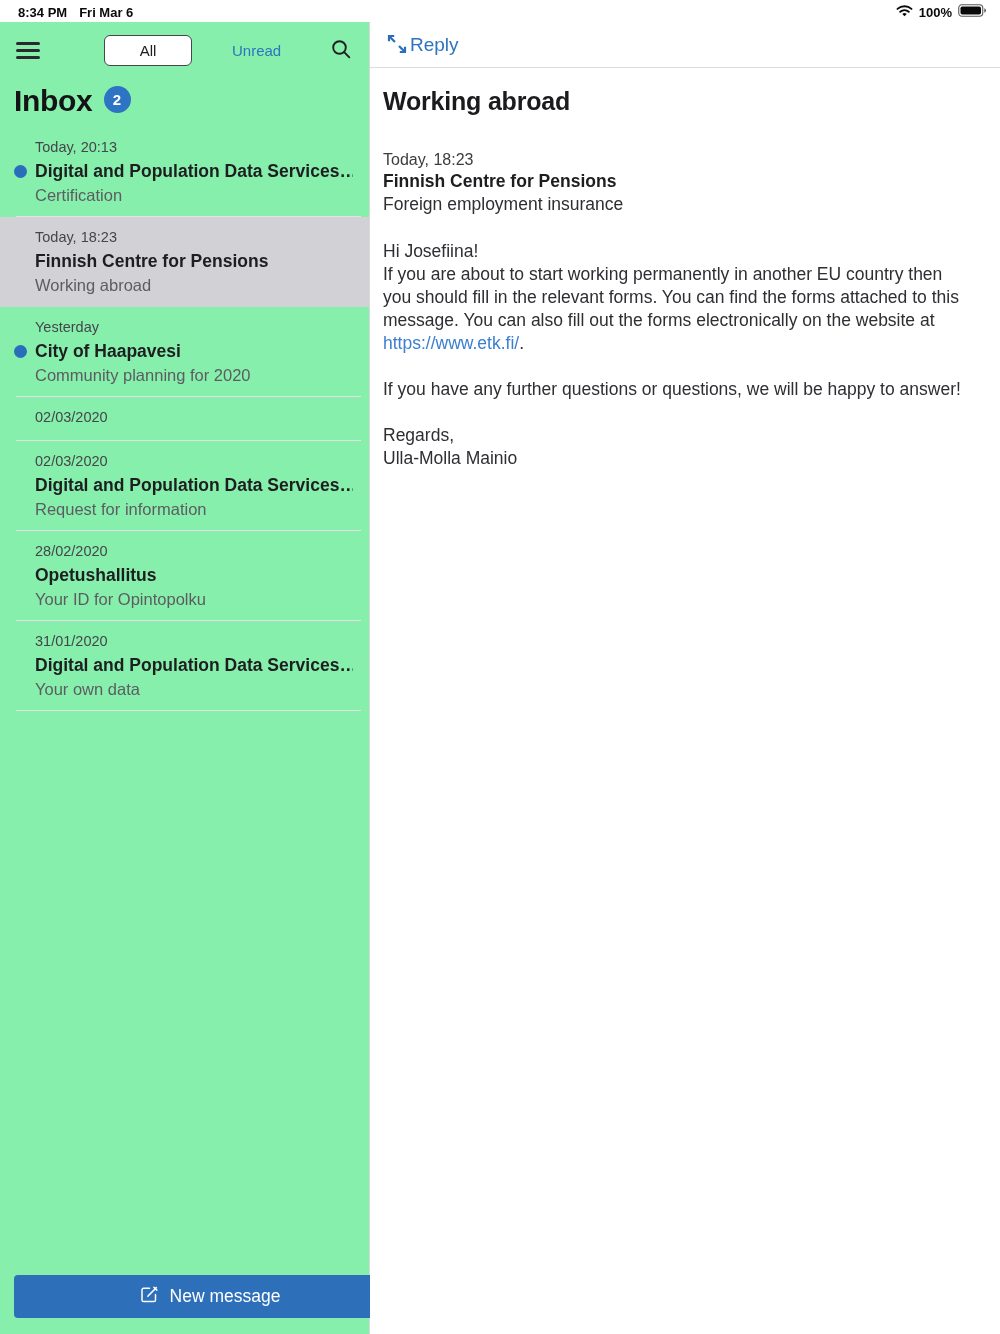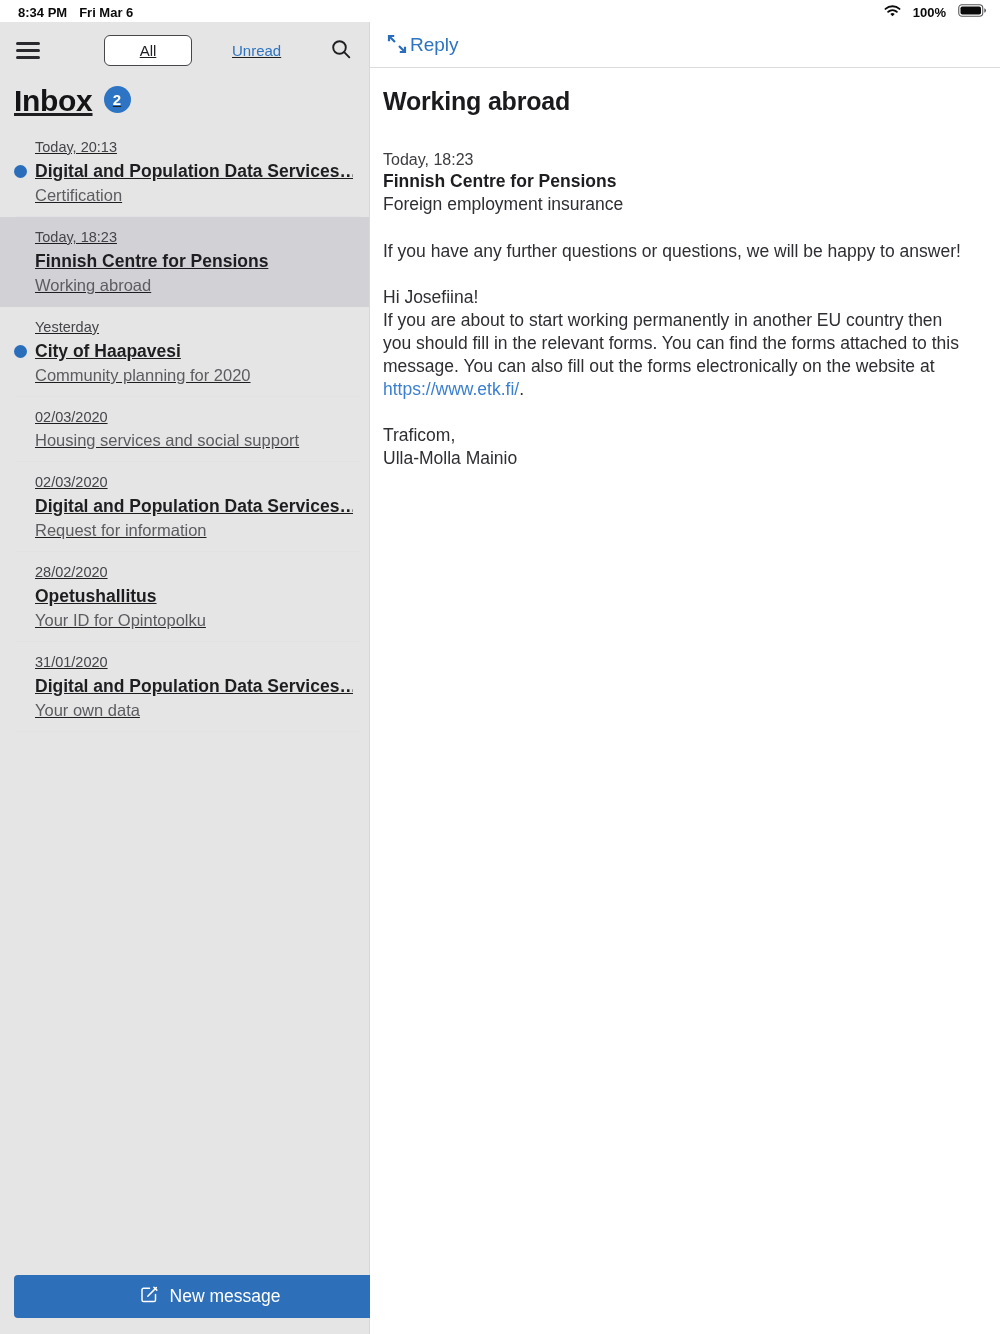--- a/index.html
+++ b/index.html
@@ -8,25 +8,25 @@
     font-family:"Liberation Sans","DejaVu Sans",sans-serif;
     background:#ffffff; color:#1e1e21; overflow:hidden; position:relative;
   }
 
   
   .statusbar {
     height:22px; display:flex; align-items:center; justify-content:space-between;
     padding:2px 14px 0 18px; font-size:13px; font-weight:700; color:#0a0a0a;
   }
   .statusbar-left { display:flex; gap:12px; }
-  .statusbar-right { display:flex; align-items:center; gap:12px; font-weight:600; }
+  .statusbar-right { display:flex; align-items:center; gap:6px; font-weight:600; }
 
   
   .app { position:absolute; top:22px; left:0; right:0; bottom:0; display:flex; }
-  .left-panel { width:370px; position:relative; border-right:1.5px solid #d8d8da; background:#e5e5e5;text-decoration:underline; }
+  .left-panel { width:370px; position:relative; border-right:1.5px solid #d8d8da; background:#86efac; }
   .right-panel { flex:1; position:relative; background:#fff; }
 
   
   .left-header {
     height:52px; display:flex; align-items:center; padding:0 16px; margin-top:2px;
   }
   .hamburger { width:24px; height:17px; display:flex; flex-direction:column; justify-content:space-between; cursor:pointer; }
   .hamburger span { display:block; height:3px; background:#2a2a2e; border-radius:1.5px; }
   .filter-all-btn {
     margin-left:64px; width:88px; height:31px; border:1px solid #46464b; border-radius:6px;
@@ -165,21 +165,20 @@
       </div>
       <div class="msg-row unread">
         <span class="unread-dot"></span>
         <div class="msg-date">Yesterday</div>
         <div class="msg-sender">City of Haapavesi</div>
         <div class="msg-subject">Community planning for 2020</div>
       </div>
       <div class="msg-row">
 
         <div class="msg-date">02/03/2020</div>
-        <div class="msg-subject">Housing services and social support</div>
       </div>
       <div class="msg-row">
 
         <div class="msg-date">02/03/2020</div>
         <div class="msg-sender">Digital and Population Data Services…</div>
         <div class="msg-subject">Request for information</div>
       </div>
       <div class="msg-row">
 
         <div class="msg-date">28/02/2020</div>
@@ -224,25 +223,25 @@
     <div class="message-view">
       <div class="message-title">Working abroad</div>
 
       <div class="message-meta">
         <div class="meta-date">Today, 18:23</div>
         <div class="meta-sender">Finnish Centre for Pensions</div>
         <div class="meta-subject">Foreign employment insurance</div>
       </div>
 
       <div class="message-body">
-        <div class="body-para">If you have any further questions or questions, we will be happy to answer!</div>
         <div class="body-para">
           <span>Hi Josefiina!</span><br>
           <span>If you are about to start working permanently in another EU country then you should fill in the relevant forms. You can find the forms attached to this message. You can also fill out the forms electronically on the website at </span><a class="body-link">https://www.etk.fi/</a><span>.</span>
         </div>
+        <div class="body-para">If you have any further questions or questions, we will be happy to answer!</div>
         <div>
-          <span>Traficom,</span><br>
+          <span>Regards,</span><br>
           <span>Ulla-Molla Mainio</span>
         </div>
       </div>
     </div>
   </div>
 </div>
 
 </body></html>

